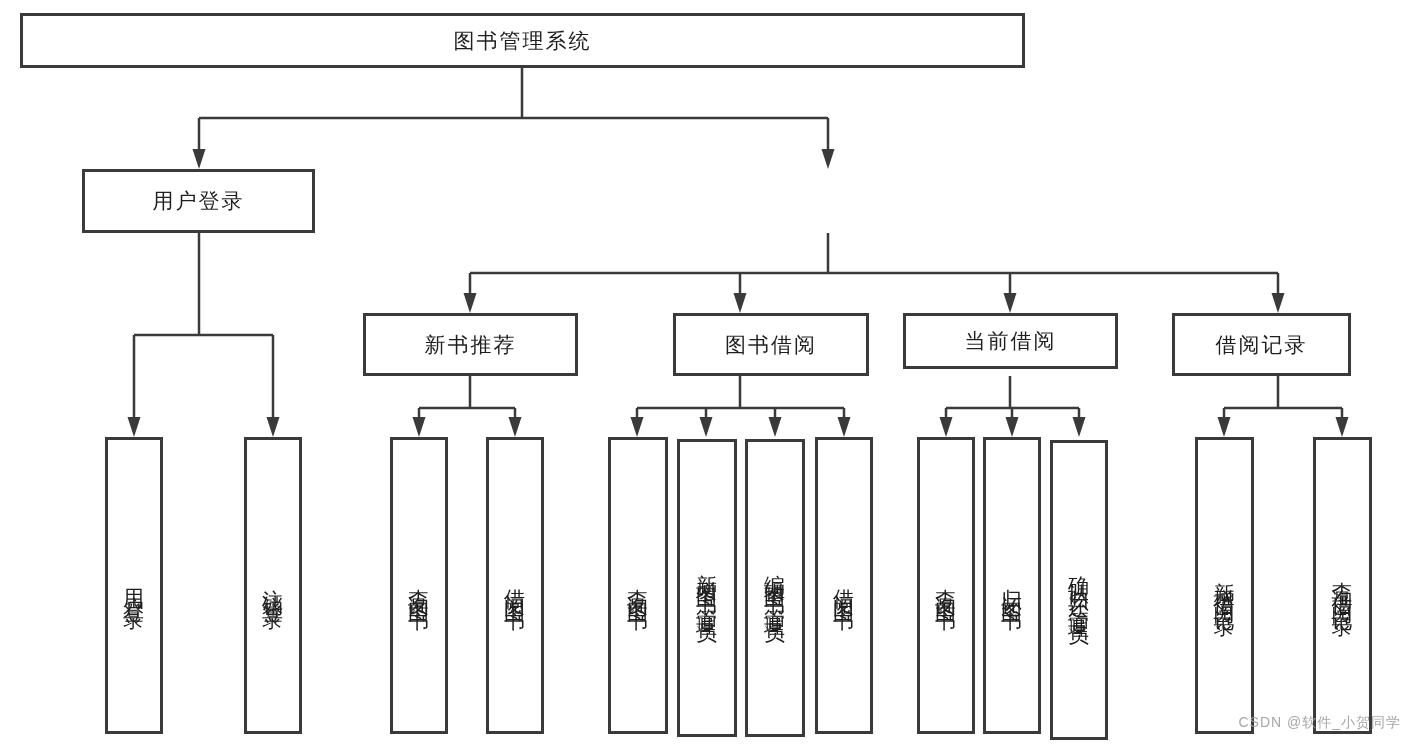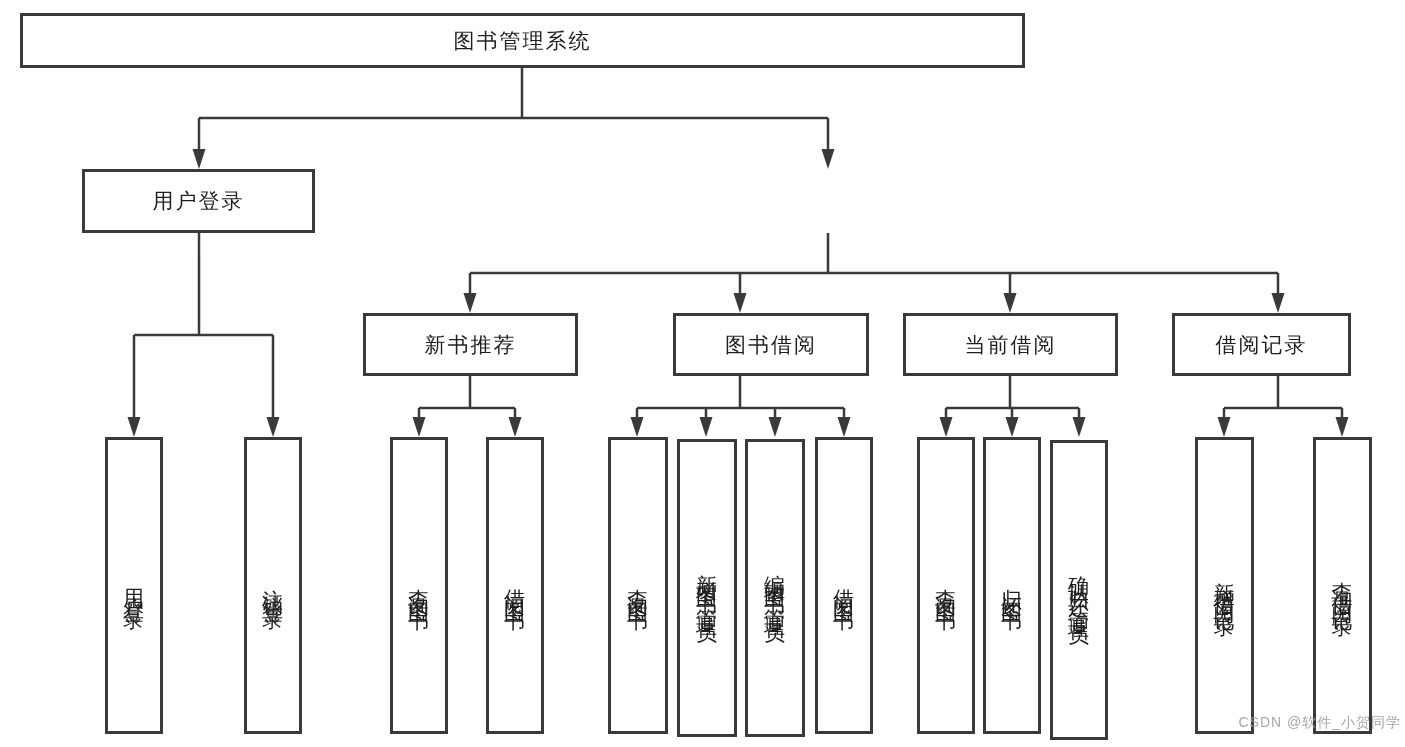--- a/index.html
+++ b/index.html
@@ -95,21 +95,21 @@
       <polygon points="1335.5,417 1348.5,417 1342,437"></polygon>
     </g>
   </svg>
 
   <div class="node" style="left:20px; top:13px; width:1005px; height:55px;">图书管理系统</div>
 
   <div class="node" style="left:82px; top:169px; width:233px; height:64px;">用户登录</div>
 
   <div class="node" style="left:363px; top:313px; width:215px; height:63px;">新书推荐</div>
   <div class="node" style="left:633px; top:313px; width:196px; height:63px;margin-left:40px;">图书借阅</div>
-  <div class="node" style="left:903px; top:313px; width:215px; height:63px;">当前借阅</div>
+  <div class="node" style="left:903px; top:313px; width:215px; height:56px;">当前借阅</div>
   <div class="node" style="left:1172px; top:313px; width:179px; height:63px;">借阅记录</div>
 
   <div class="vnode" style="left:105px; top:437px; width:58px; height:297px;">用户登录</div>
   <div class="vnode" style="left:244px; top:437px; width:58px; height:297px;">注销登录</div>
 
   <div class="vnode" style="left:390px; top:437px; width:58px; height:297px;">查询图书</div>
   <div class="vnode" style="left:486px; top:437px; width:58px; height:297px;">借阅图书</div>
 
   <div class="vnode" style="left:608px; top:437px; width:60px; height:297px;">查询图书</div>
   <div class="vnode" style="left:677px; top:439px; width:60px; height:298px;">新增图书（管理员）</div>

